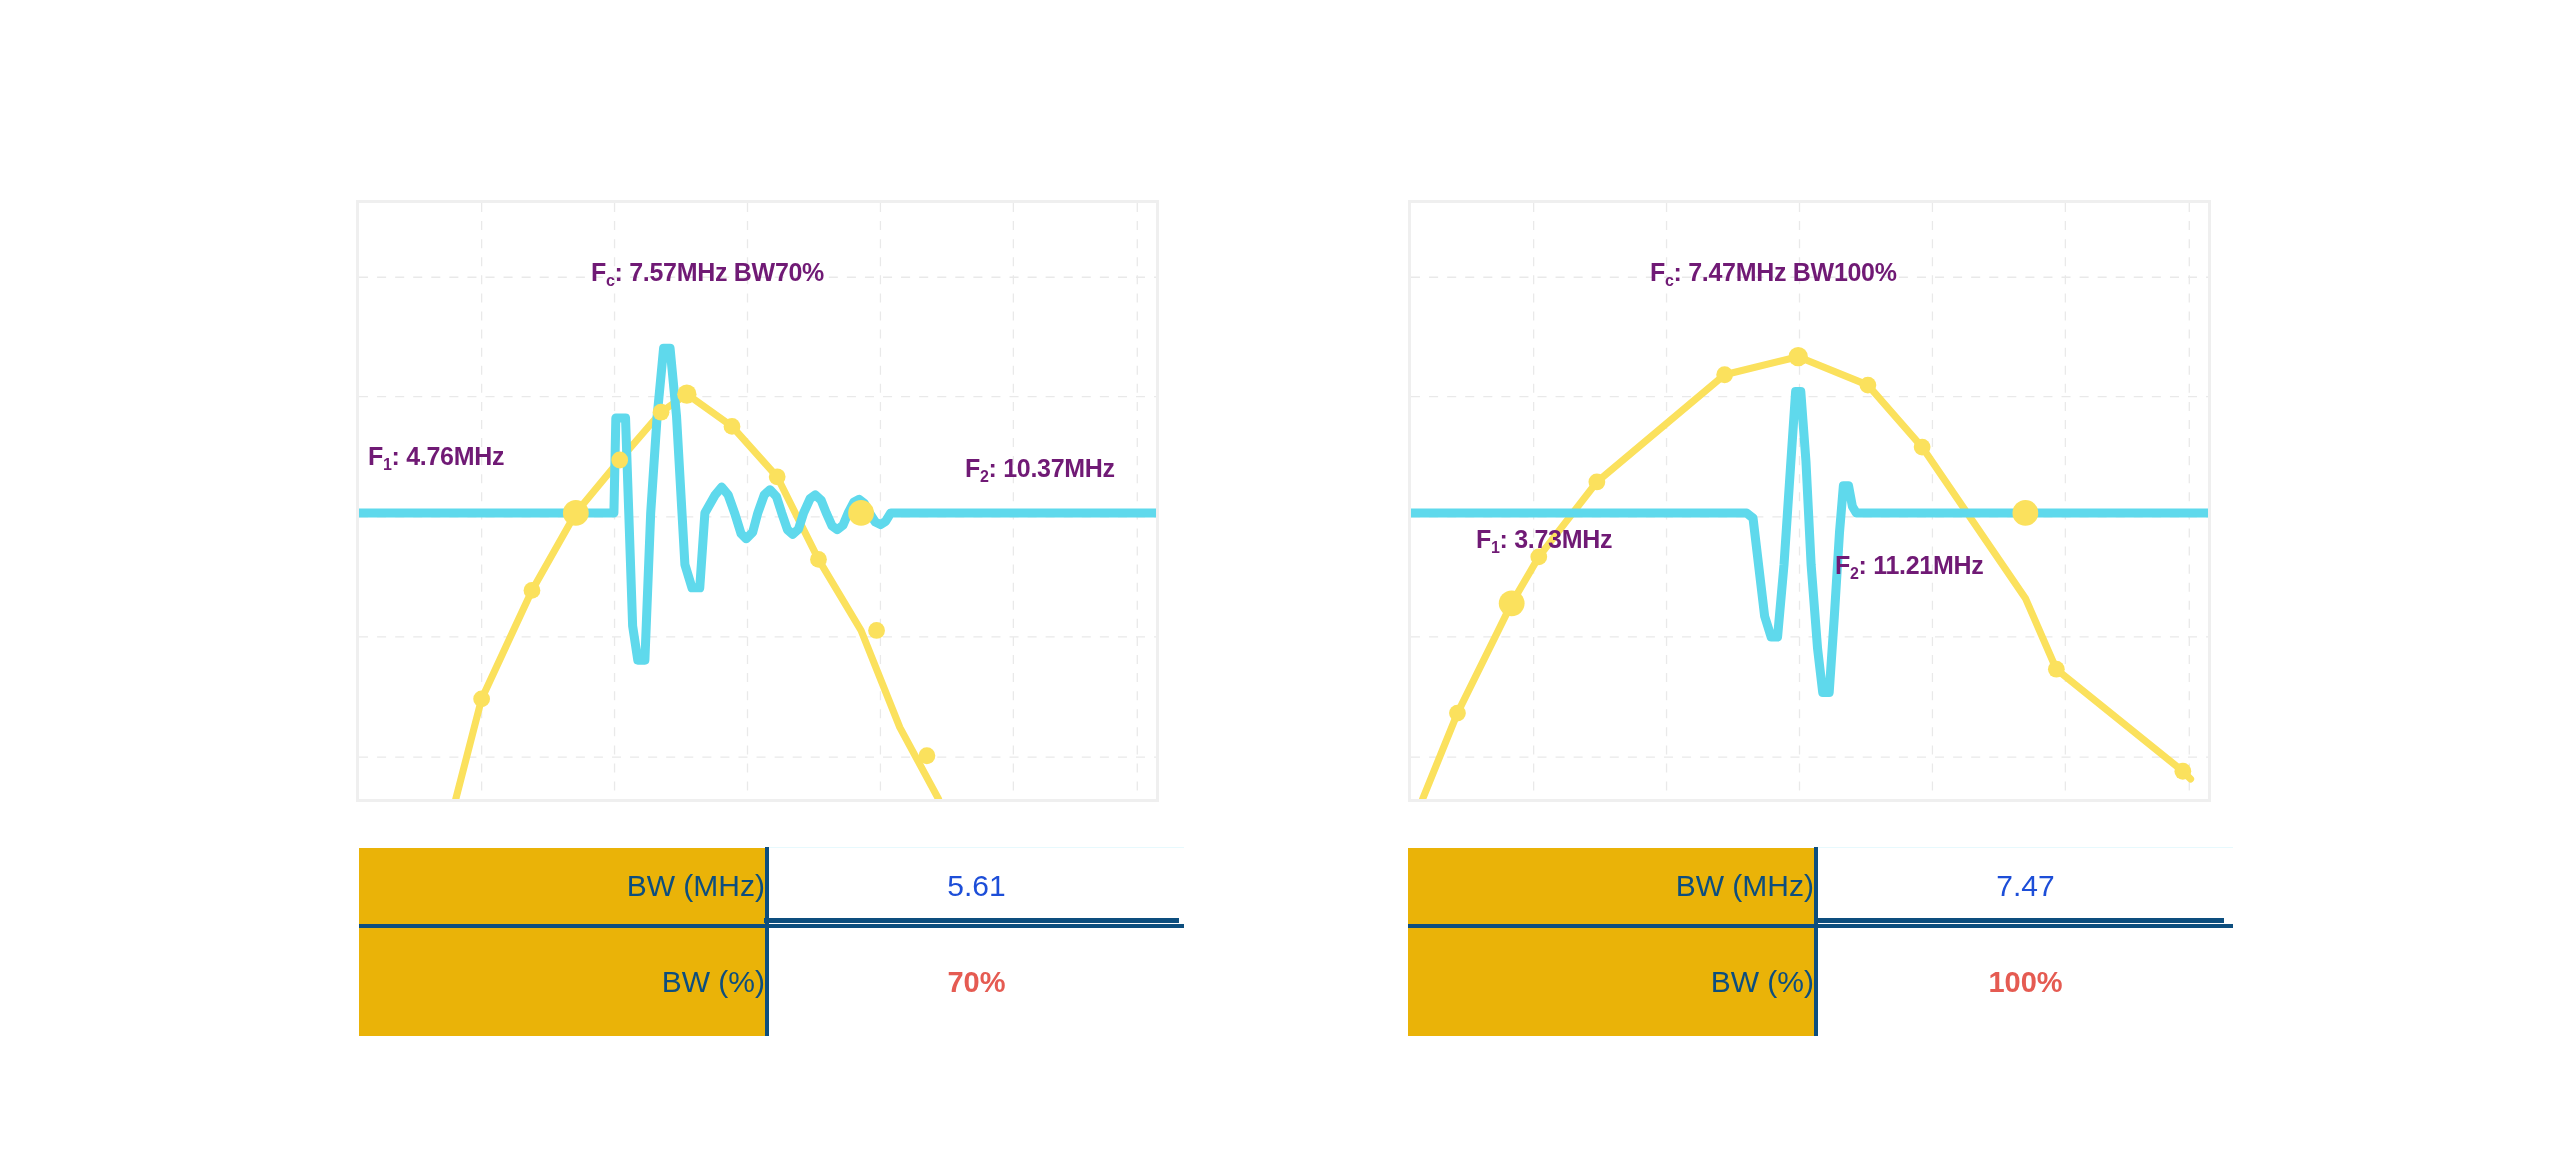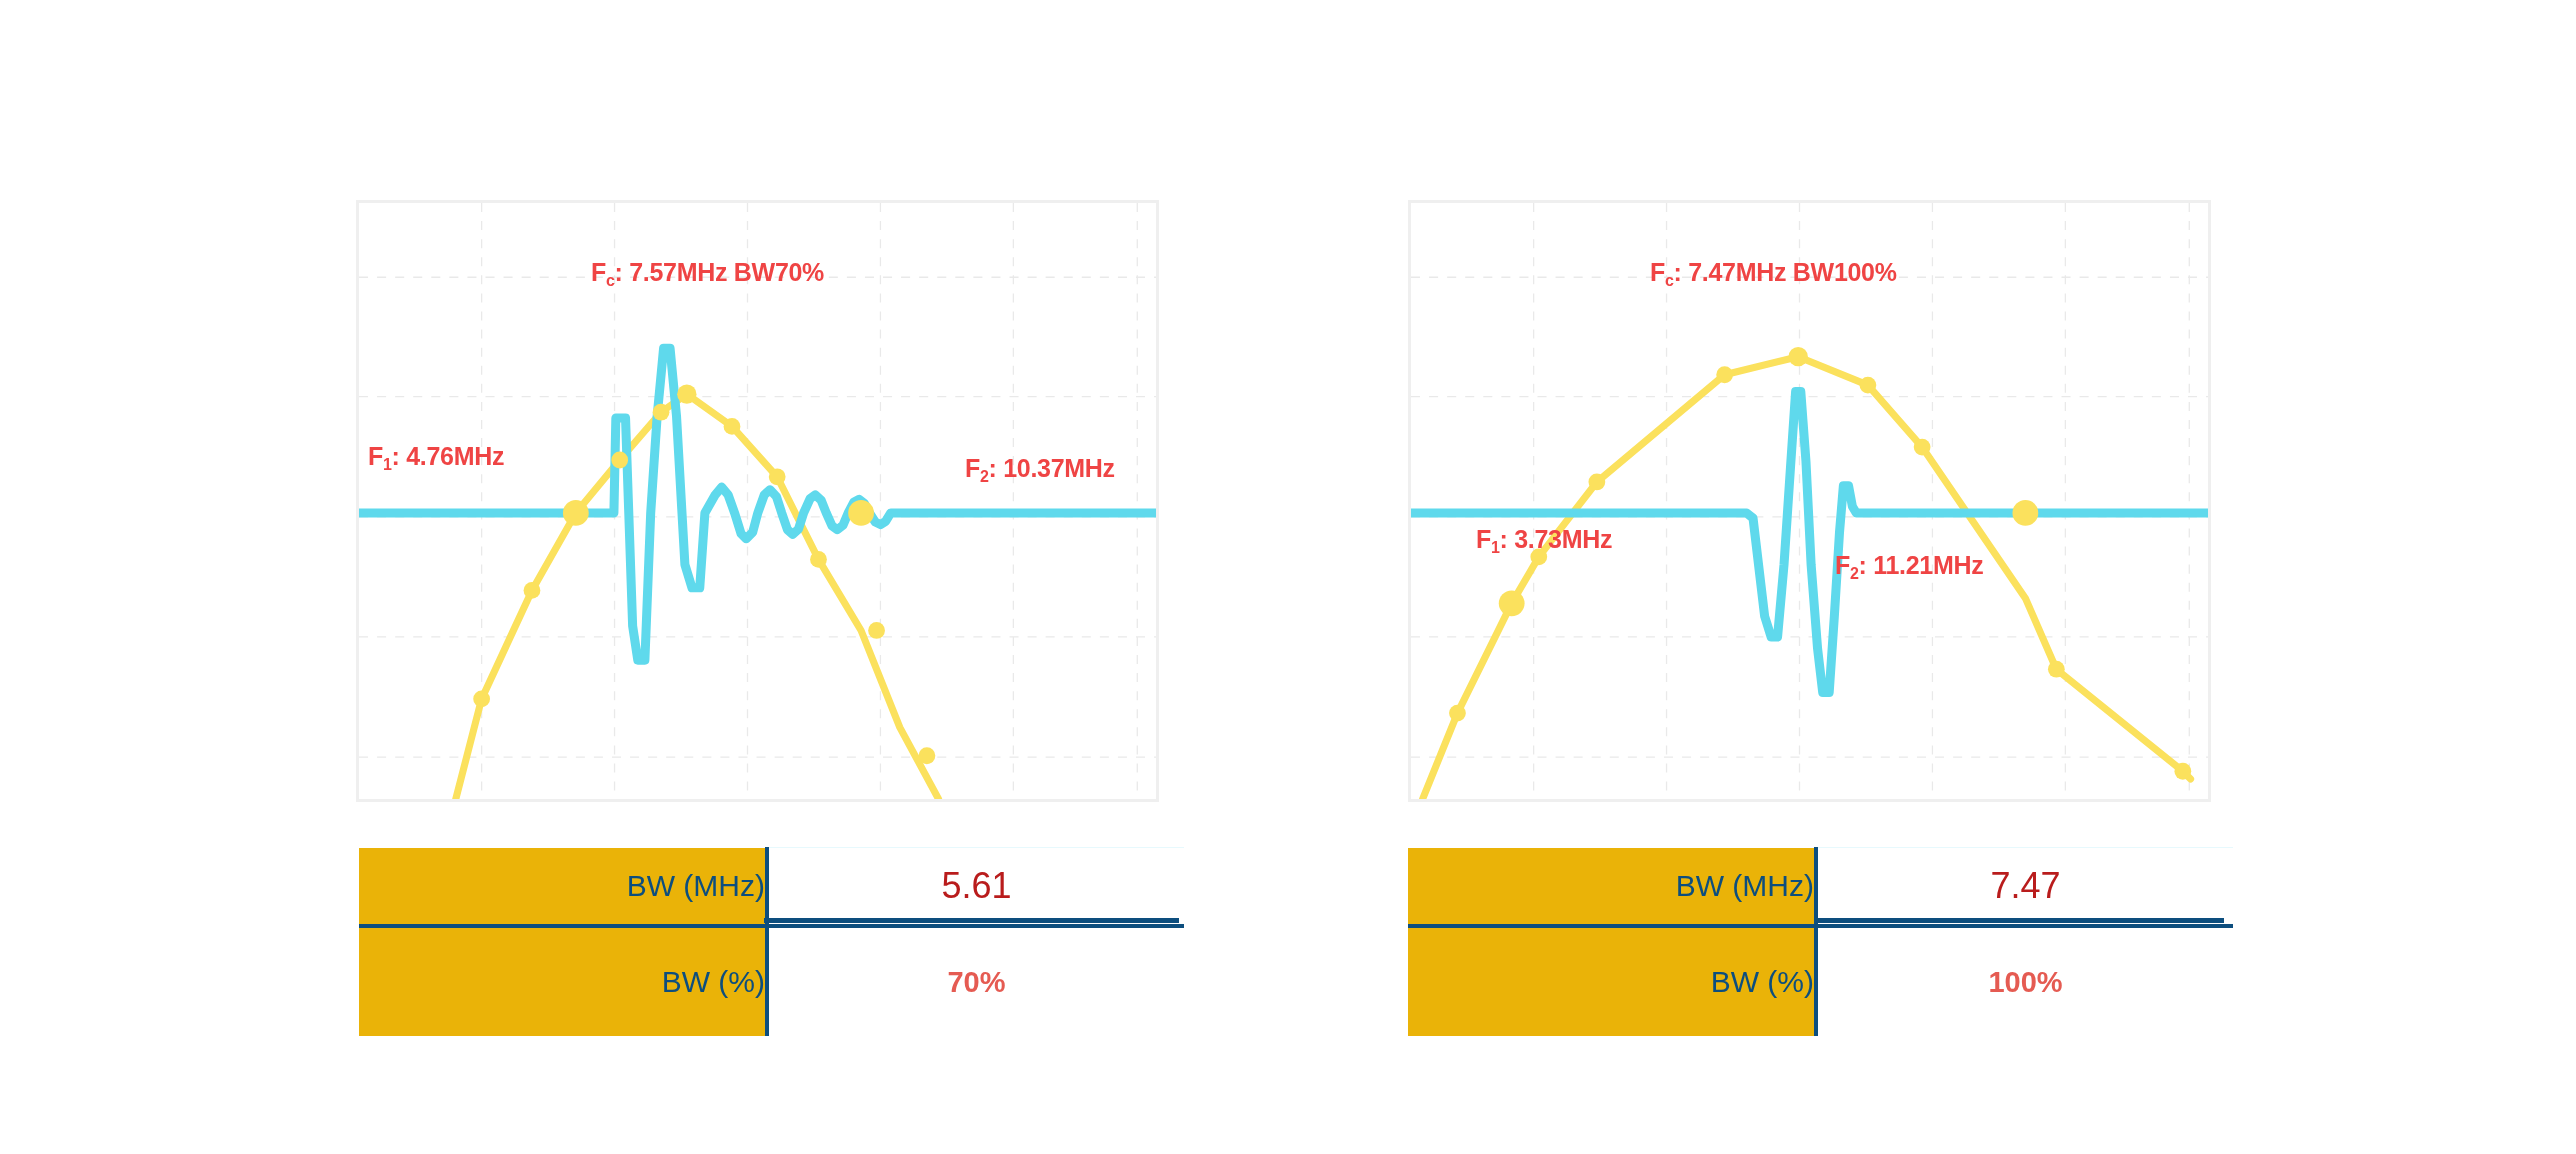--- a/index.html
+++ b/index.html
@@ -22,21 +22,21 @@
     box-sizing:border-box;
   }
   .panel.left .chart-box{left:356px;top:200px;width:803px;height:602px;}
   .panel.right .chart-box{left:120px;top:200px;width:803px;height:602px;}
 
   .chart-svg{position:absolute;left:0;top:0;width:100%;height:100%;display:block;}
 
   
   .lbl{
     position:absolute;
-    color:#ef4444;
+    color:#701a75;
     font-weight:bold;
     font-size:25px;
     letter-spacing:-0.3px;
     white-space:nowrap;
     line-height:1;
   }
   .lbl sub{font-size:16px;vertical-align:-0.32em;line-height:0;}
 
   .panel.left  .lbl-fc{left:591px;top:260px;}
   .panel.left  .lbl-f1{left:368px;top:444px;}
@@ -66,21 +66,21 @@
   .cell-val{
     background:#ffffff;
     width:415px;
     text-align:center;
     vertical-align:middle;
   }
   .row-top td{height:76px;border-bottom:4.5px solid #0D4E7E;}
   .row-bot td{height:108px;}
   .row-top .cell-val{border-top:1.3px solid #e7f9fd;}
 
-  .val-mhz{color:#b91c1c;font-size:36px;}
+  .val-mhz{color:#1d4ed8;font-size:30px;}
   .val-pct{color:#E55B52;font-size:29px;font-weight:bold;}
 
   .table-underline{
     position:absolute;
     height:4.5px;background:#0D4E7E;
   }
   .panel.left  .table-underline{left:764px;top:918px;width:415px;}
   .panel.right .table-underline{left:526px;top:918px;width:410px;}
 </style>
 </head>

